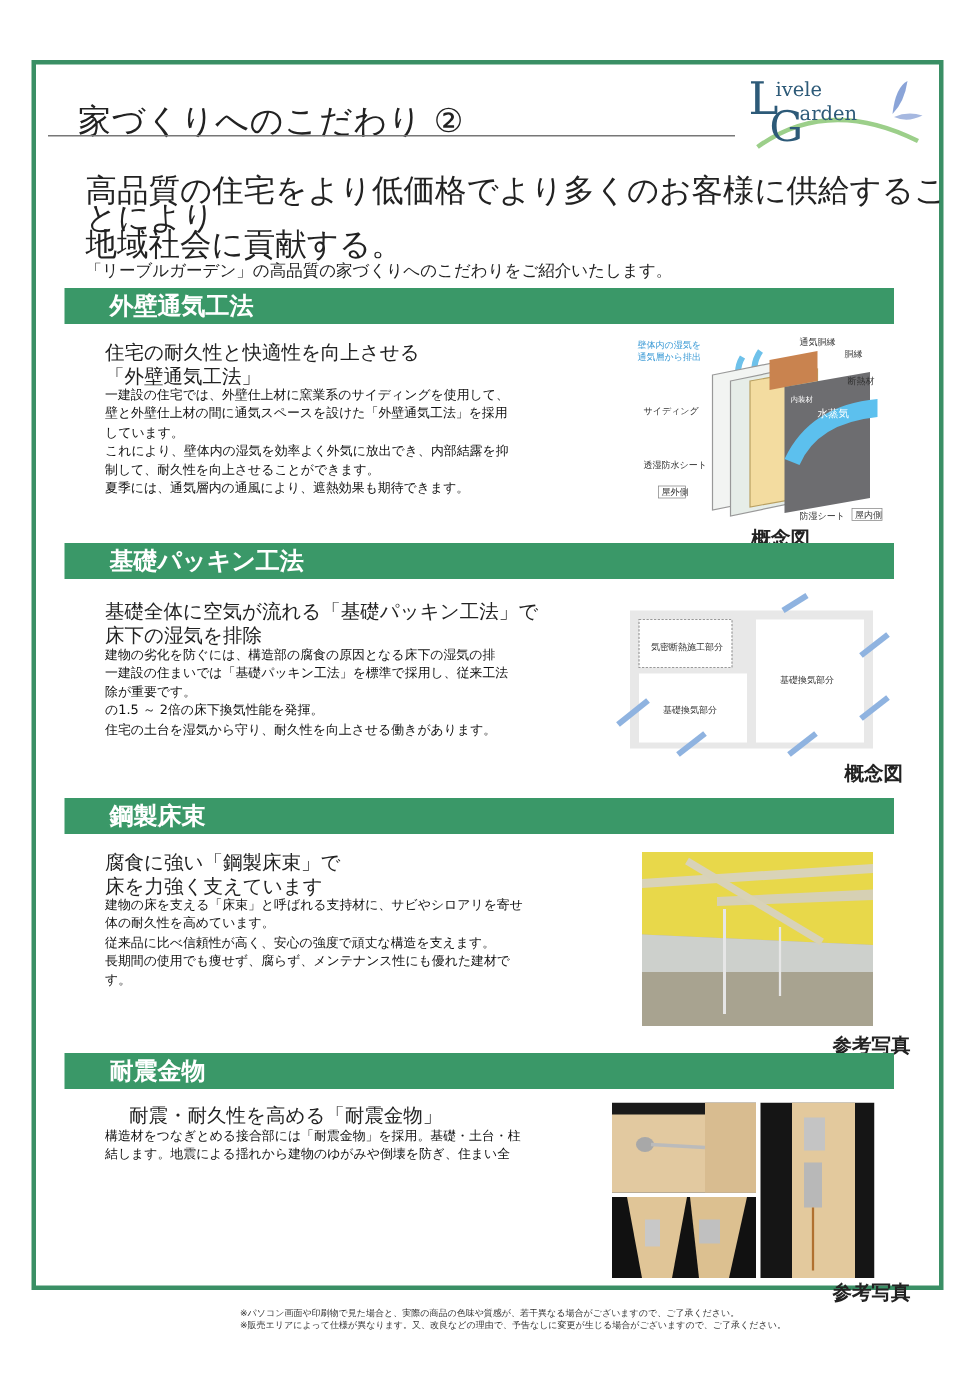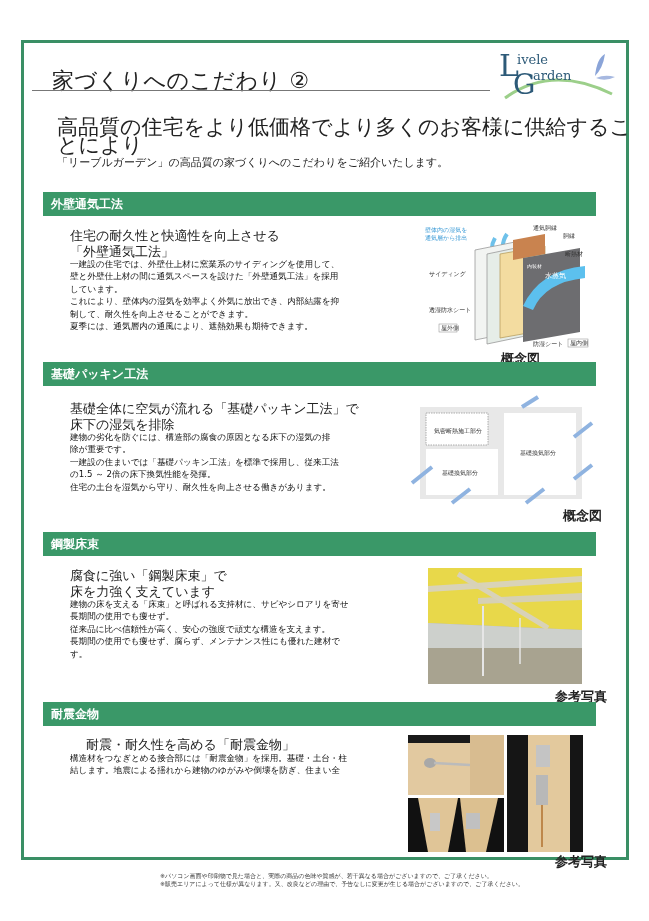--- a/index.html
+++ b/index.html
@@ -4,21 +4,21 @@
 <style>
   * { box-sizing: border-box; margin: 0; padding: 0; }
   body { width: 649px; height: 921px; background: #ffffff; font-family: "DejaVu Sans", sans-serif; color: #222; position: relative; overflow: hidden; }
   .frame { position: absolute; left: 21px; top: 40px; width: 482px; height: 820px; border: 3px solid #3a8f65; width: 608px; }
   .title { position: absolute; left: 52px; top: 66px; font-size: 22px; color: #222; letter-spacing: 0.5px; }
   .title-rule { position: absolute; left: 32px; top: 90px; width: 458px; height: 1px; background: #777; }
   .logo { position: absolute; left: 497px; top: 44px; width: 120px; height: 58px; }
   .intro { position: absolute; left: 57px; top: 118px; }
   .intro .lead { font-size: 21px; line-height: 18px; color: #222; }
   .intro .sub { font-size: 11px; line-height: 16px; color: #222; margin-top: 1px; }
-  .band { position: absolute; left: 43px; width: 553px; height: 24px; background: #3a9868; color: #fff; font-weight: bold; font-size: 12px; line-height: 24px; padding-left: 8px; }
+  .band { position: absolute; left: 43px; width: 553px; height: 24px; background: #3a9868; color: #fff; font-weight: bold; font-size: 16px; line-height: 24px; padding-left: 30px; }
   .sec-head { position: absolute; left: 70px; font-size: 13px; line-height: 16px; color: #222; }
   .sec-body { position: absolute; left: 70px; font-size: 8.6px; line-height: 12.4px; color: #111; width: 320px; }
   .fig { position: absolute; }
   .caption { position: absolute; font-size: 13px; color: #222; font-weight: bold; }
   .foot { position: absolute; left: 160px; top: 872px; font-size: 6px; line-height: 8px; color: #333; }
   .tiny { font-size: 6px; fill: #333; font-family: "DejaVu Sans", sans-serif; }
 </style>
 </head>
 <body>
 
@@ -34,20 +34,21 @@
     <text x="16" y="50" font-family="DejaVu Serif, serif" font-size="28" fill="#2d5a78">G</text>
     <text x="20" y="20" font-family="DejaVu Serif, serif" font-size="13" fill="#2d5a78">ivele</text>
     <text x="36" y="36" font-family="DejaVu Serif, serif" font-size="13" fill="#2d5a78">arden</text>
     <path d="M98 32 Q100 14 108 10 Q106 24 98 32 Z" fill="#8aa4d8"></path>
     <path d="M99 34 Q108 30 118 33 Q108 38 99 34 Z" fill="#a6b8e0"></path>
   </svg>
 </div>
 
 <div class="intro">
   <div class="lead">高品質の住宅をより低価格でより多くのお客様に供給することにより</div>
+  <div class="lead">地域社会に貢献する。</div>
   <div class="sub">「リーブルガーデン」の高品質の家づくりへのこだわりをご紹介いたします。</div>
 </div>
 
 <div class="band" style="top:192px;">外壁通気工法</div>
 <div class="sec-head" style="top:228px;">
   <div>住宅の耐久性と快適性を向上させる</div>
   <div>「外壁通気工法」</div>
 </div>
 <div class="sec-body" style="top:258px;">
   <div>一建設の住宅では、外壁仕上材に窯業系のサイディングを使用して、</div>
@@ -85,22 +86,22 @@
 </div>
 <div class="caption" style="left:501px;top:350px;">概念図</div>
 
 <div class="band" style="top:362px;">基礎パッキン工法</div>
 <div class="sec-head" style="top:401px;">
   <div>基礎全体に空気が流れる「基礎パッキン工法」で</div>
   <div>床下の湿気を排除</div>
 </div>
 <div class="sec-body" style="top:431px;">
   <div>建物の劣化を防ぐには、構造部の腐食の原因となる床下の湿気の排</div>
+  <div>一建設の住まいでは「基礎パッキン工法」を標準で採用し、従来工法</div>
   <div>除が重要です。</div>
-  <div>一建設の住まいでは「基礎パッキン工法」を標準で採用し、従来工法</div>
   <div>の1.5 ～ 2倍の床下換気性能を発揮。</div>
   <div>住宅の土台を湿気から守り、耐久性を向上させる働きがあります。</div>
 </div>
 <div class="fig" style="left:410px;top:395px;width:190px;height:112px;">
   <svg width="190" height="112" viewBox="0 0 190 112">
     <rect x="10" y="12" width="162" height="92" fill="#e8e8e8"></rect>
     <rect x="16" y="18" width="62" height="32" fill="#fff" stroke="#999" stroke-width="0.8" stroke-dasharray="1.5,1"></rect>
     <text class="tiny" x="24" y="38">気密断熱施工部分</text>
     <rect x="16" y="54" width="72" height="46" fill="#fff"></rect>
     <text class="tiny" x="32" y="80">基礎換気部分</text>
@@ -118,21 +119,21 @@
 </div>
 <div class="caption" style="left:563px;top:507px;">概念図</div>
 
 <div class="band" style="top:532px;">鋼製床束</div>
 <div class="sec-head" style="top:568px;">
   <div>腐食に強い「鋼製床束」で</div>
   <div>床を力強く支えています</div>
 </div>
 <div class="sec-body" style="top:598px;">
   <div>建物の床を支える「床束」と呼ばれる支持材に、サビやシロアリを寄せ</div>
-  <div>長期間の使用でも痩せず。</div>
+  <div>体の耐久性を高めています。</div>
   <div>従来品に比べ信頼性が高く、安心の強度で頑丈な構造を支えます。</div>
   <div>長期間の使用でも痩せず、腐らず、メンテナンス性にも優れた建材で</div>
   <div>す。</div>
 </div>
 <div class="fig" style="left:428px;top:568px;width:154px;height:116px;">
   <svg width="154" height="116" viewBox="0 0 154 116">
     <rect width="154" height="116" fill="#b8b6a6"></rect>
     <polygon points="0,0 154,0 154,62 0,55" fill="#e8d84a"></polygon>
     <polygon points="0,18 154,8 154,14 0,24" fill="#d9d3b8"></polygon>
     <polygon points="50,30 154,25 154,32 50,36" fill="#d6d0b4"></polygon>

